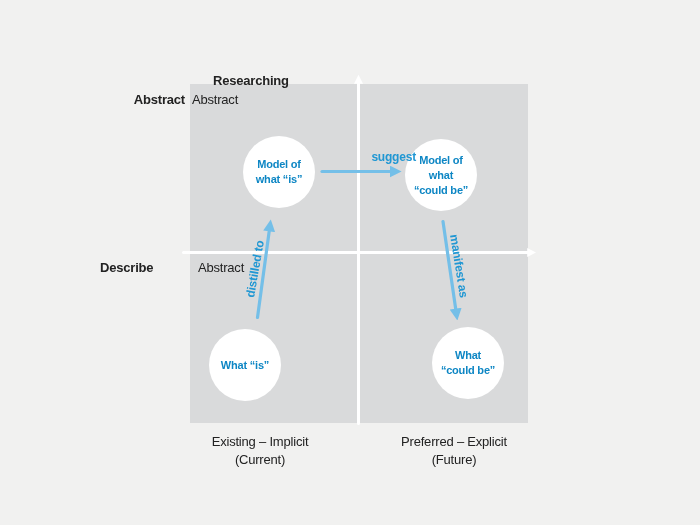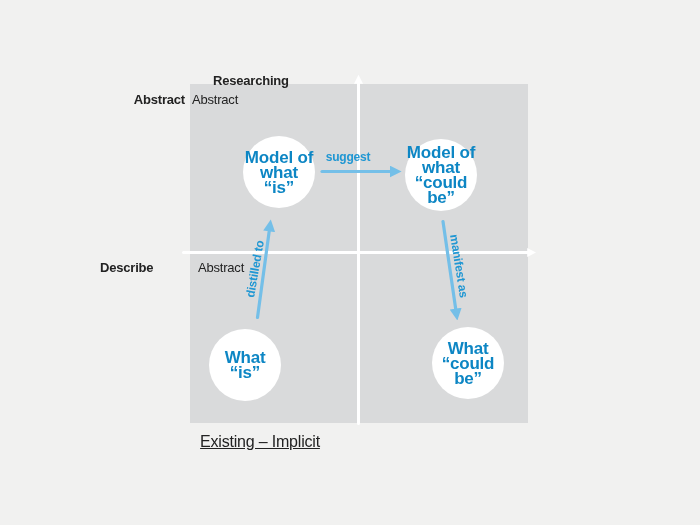--- a/index.html
+++ b/index.html
@@ -55,60 +55,59 @@
   .row-header-top     { left: 100px; top: 92px;  width: 85px; text-align: right; }
   .row-header-bottom  { left: 100px; top: 260px; width: 85px; text-align: left; }
   .quad-label-top     { left: 192px; top: 92px; }
   .quad-label-bottom  { left: 198px; top: 260px; }
 
   .x-axis-label {
     position: absolute;
     top: 433px;
     width: 170px;
     text-align: center;
-    font-size: 16px;
+    font-size: 13px;
     line-height: 18px;
     color: var(--label-text, #222222);
     letter-spacing: -0.2px;
-    text-decoration: underline;
   }
   .x-axis-left  { left: 175px; }
   .x-axis-right { left: 369px; }
 
   .node {
     position: absolute;
     width: 72px; height: 72px;
     border-radius: 50%;
     background: var(--circle-bg, #ffffff);
     display: flex;
     flex-direction: column;
     align-items: center;
     justify-content: center;
     text-align: center;
     font-weight: 700;
-    font-size: 17px;
+    font-size: 11px;
     line-height: 15px;
     color: var(--circle-text, #0d86c4);
     letter-spacing: -0.2px;
   }
   .node-model-is       { left: 243px; top: 136px; }
   .node-model-could-be { left: 405px; top: 139px; }
   .node-what-is        { left: 209px; top: 329px; }
   .node-what-could-be  { left: 432px; top: 327px; }
 
   .arrow-label {
     position: absolute;
     font-weight: 700;
     font-size: 12px;
     color: var(--arrow-label, #2097d3);
     letter-spacing: -0.2px;
     white-space: nowrap;
     text-align: center;
   }
-  .arrow-label-suggest { left: 308px; top: 150px; width: 80px; }
+  .arrow-label-suggest { left: 336px; top: 150px; width: 80px; text-align: right; }
   .arrow-label-distilled {
     left: 215px; top: 262px; width: 80px;
     transform: rotate(-80deg);
     transform-origin: center;
   }
   .arrow-label-manifest {
     left: 419px; top: 259px; width: 80px;
     transform: rotate(81deg);
     transform-origin: center;
   }
@@ -141,22 +140,25 @@
   <div class="lbl bold col-header-left">Researching</div>
 
   <div class="lbl bold row-header-top">Abstract</div>
   <div class="lbl quad-label-top">Abstract</div>
 
   <div class="lbl bold row-header-bottom">Describe</div>
   <div class="lbl quad-label-bottom">Abstract</div>
 
   <div class="x-axis-label x-axis-left">
     <div>Existing – Implicit</div>
+    <div>(Current)</div>
   </div>
   <div class="x-axis-label x-axis-right">
+    <div>Preferred – Explicit</div>
+    <div>(Future)</div>
   </div>
 
   <div class="node node-model-is">
     <span>Model of</span>
     <span>what “is”</span>
   </div>
 
   <div class="node node-model-could-be">
     <span>Model of</span>
     <span>what</span>

